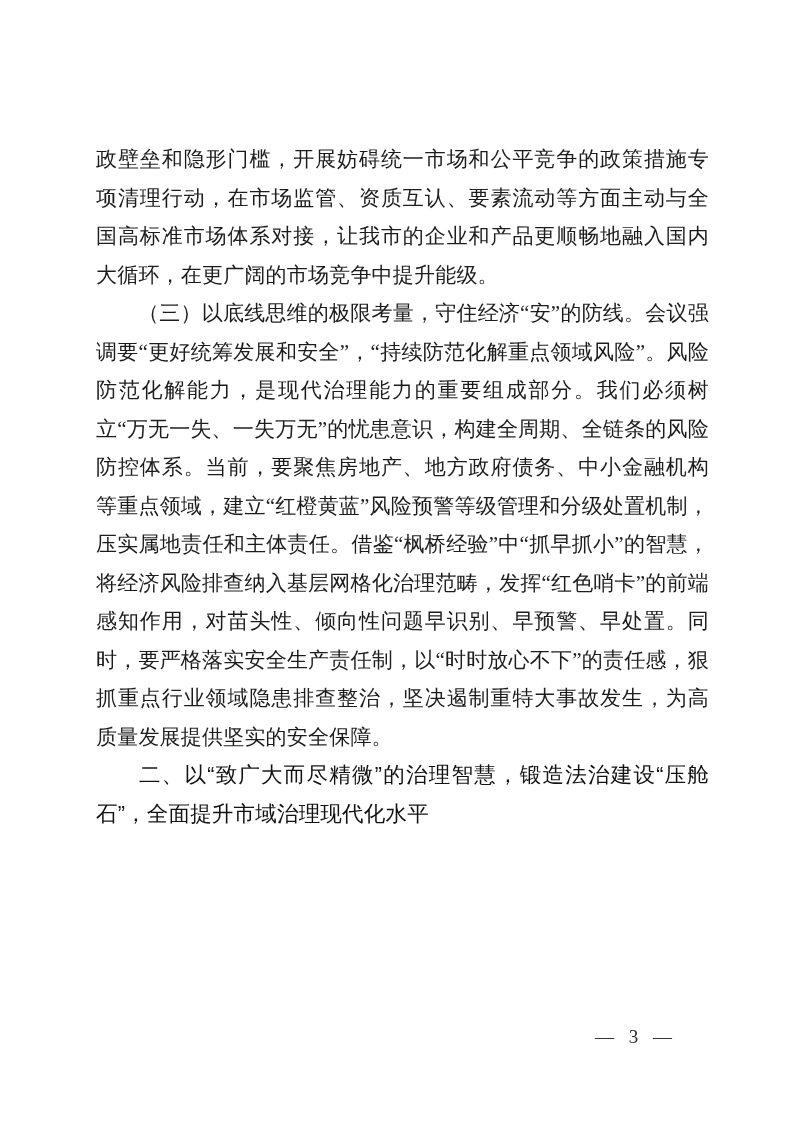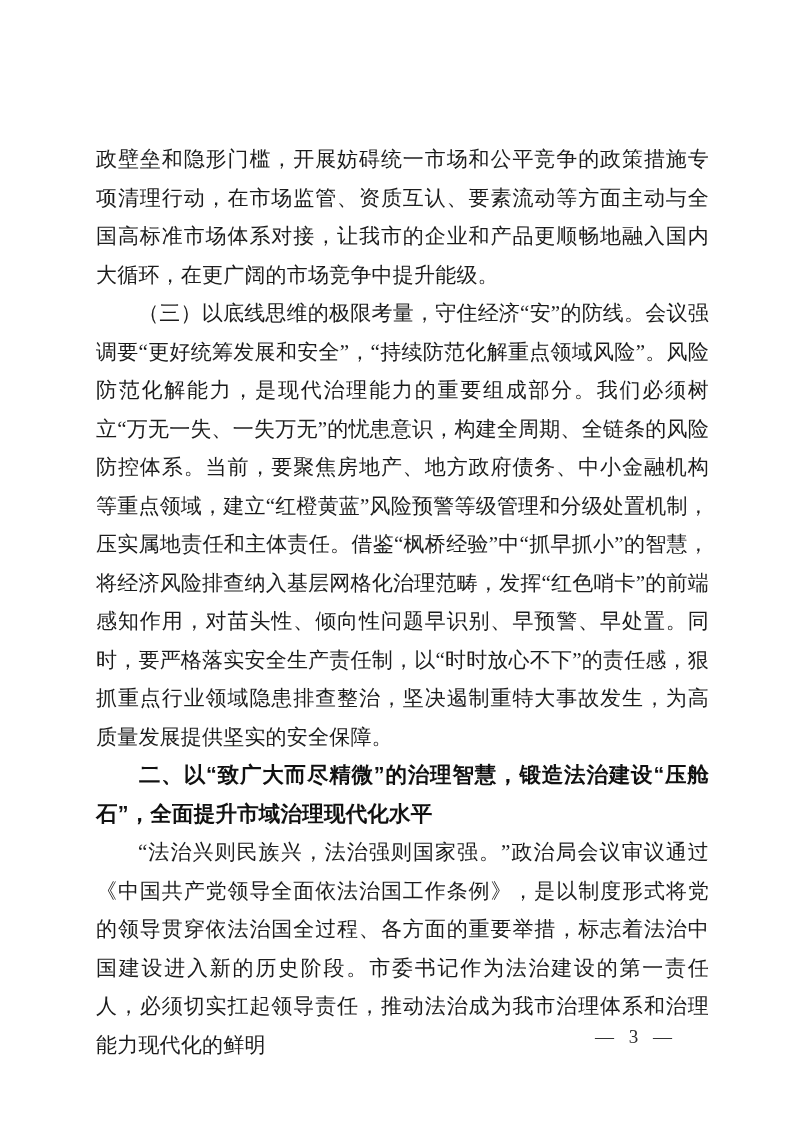--- a/index.html
+++ b/index.html
@@ -36,21 +36,21 @@
     text-indent: 0;
   }
   .lead {
     
     font-family: "Liberation Serif", "DejaVu Serif", serif;
   }
   .heading {
     margin: 0;
     padding: 0;
     font-family: "Liberation Sans", "DejaVu Sans", sans-serif;
-    font-weight: bold;
+    font-weight: normal;
     font-size: 21.5px;
     line-height: 38.5px;
     text-indent: 2em;
     text-align: justify;
     color: #111111;
   }
   .page-number {
     position: absolute;
     top: 1026px;
     left: 595px;
@@ -67,18 +67,17 @@
 
 <div class="page">
   <div class="content">
 
     <p class="no-indent"><span>政壁垒和隐形门槛，开展妨碍统一市场和公平竞争的政策措施专项清理行动，在市场监管、资质互认、要素流动等方面主动与全国高标准市场体系对接，让我市的企业和产品更顺畅地融入国内大循环，在更广阔的市场竞争中提升能级。</span></p>
 
     <p><span class="lead">（三）以底线思维的极限考量，守住经济“安”的防线。</span><span>会议强调要“更好统筹发展和安全”，“持续防范化解重点领域风险”。风险防范化解能力，是现代治理能力的重要组成部分。我们必须树立“万无一失、一失万无”的忧患意识，构建全周期、全链条的风险防控体系。当前，要聚焦房地产、地方政府债务、中小金融机构等重点领域，建立“红橙黄蓝”风险预警等级管理和分级处置机制，压实属地责任和主体责任。借鉴“枫桥经验”中“抓早抓小”的智慧，将经济风险排查纳入基层网格化治理范畴，发挥“红色哨卡”的前端感知作用，对苗头性、倾向性问题早识别、早预警、早处置。同时，要严格落实安全生产责任制，以“时时放心不下”的责任感，狠抓重点行业领域隐患排查整治，坚决遏制重特大事故发生，为高质量发展提供坚实的安全保障。</span></p>
 
     <h2 class="heading">二、以“致广大而尽精微”的治理智慧，锻造法治建设“压舱石”，全面提升市域治理现代化水平</h2>
 
-    <p><span>“法治兴则民族兴，法治强则国家强。”政治局会议审议通过《中国共产党领导全面依法治国工作条例》，是以制度形式将党的领导贯穿依法治国全过程、各方面的重要举措，标志着法治中国建设进入新的历史阶段。市委书记作为法治建设的第一责任人，必须切实扛起领导责任，推动法治成为我市治理体系和治理能力现代化的鲜明</span></p>
 
   </div>
 
   <div class="page-number">— 3 —</div>
 </div>
 
 </body></html>

